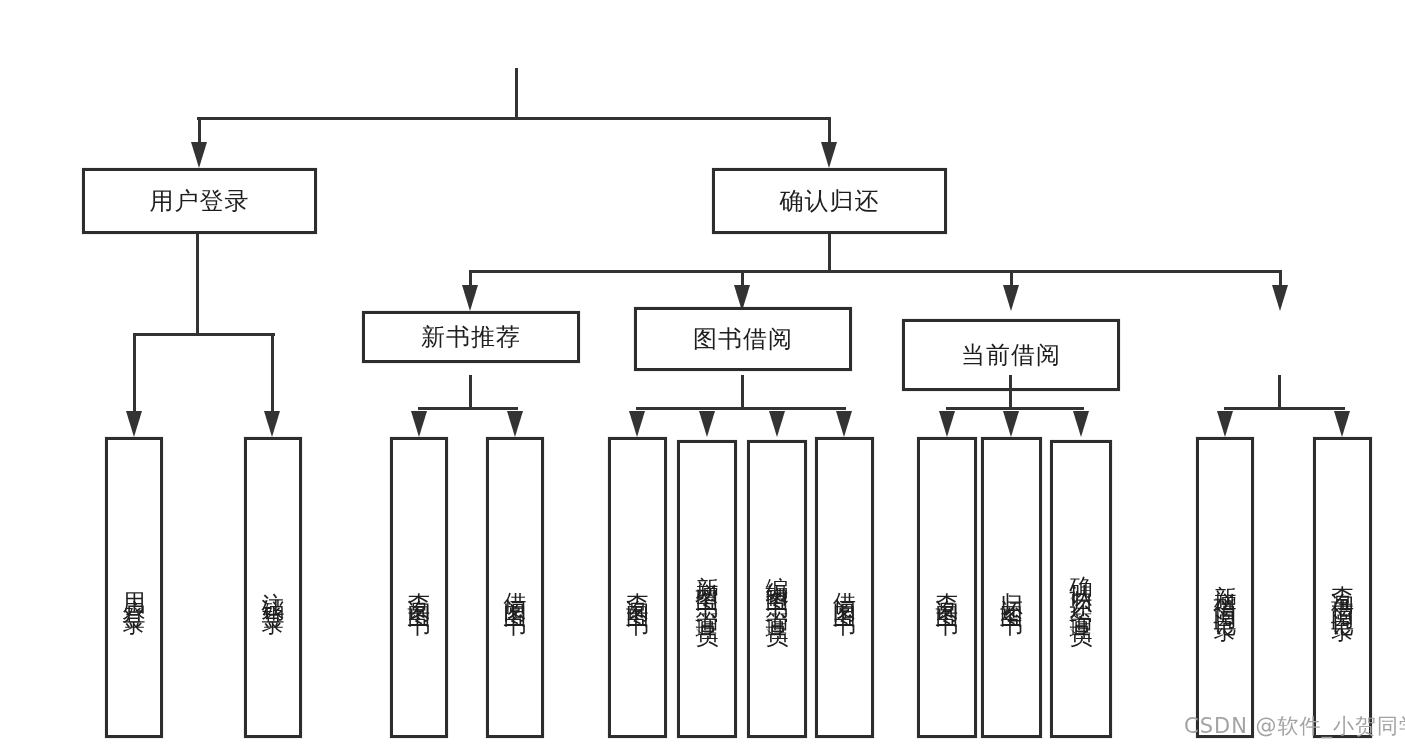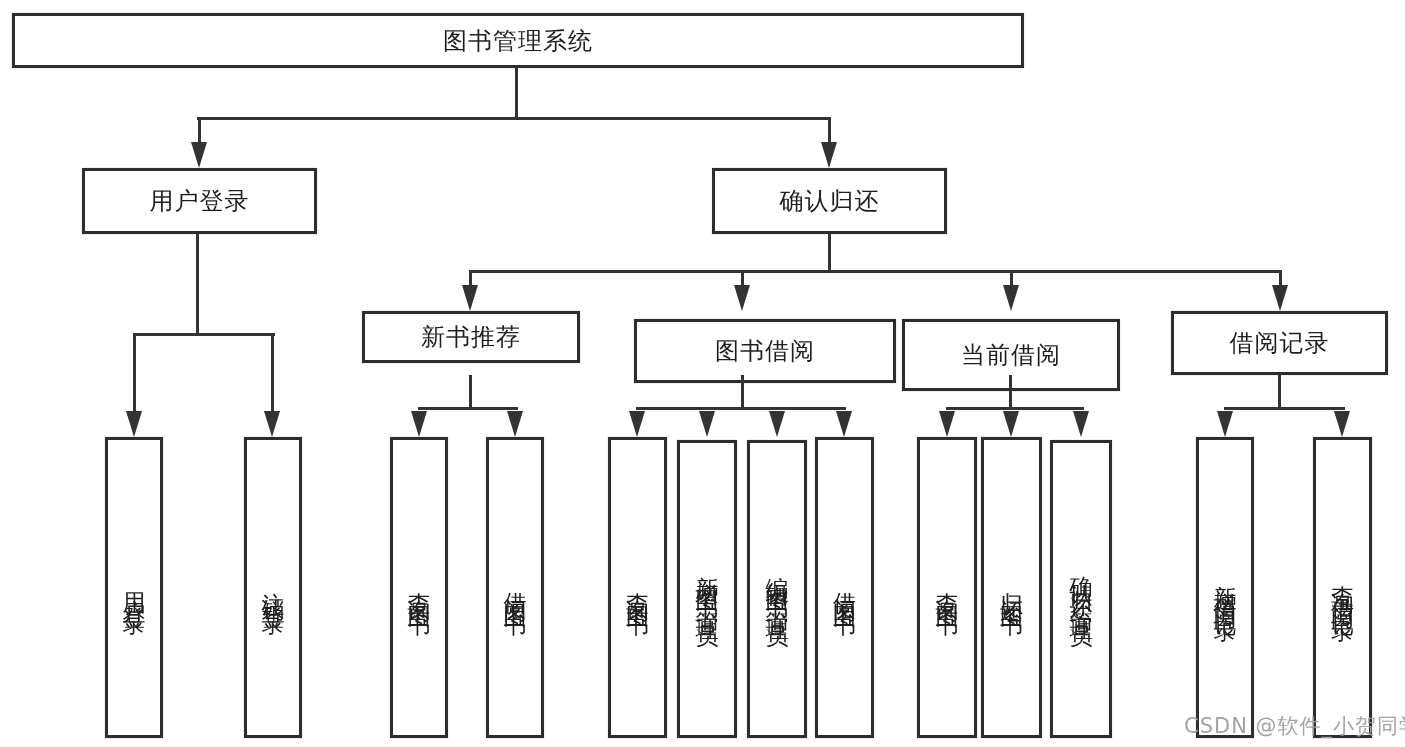--- a/index.html
+++ b/index.html
@@ -28,23 +28,20 @@
   .wm {
     position:absolute; left:1184px; top:712px; z-index:5;
     font-size:21px; color:#a3a3a3; letter-spacing:1px; white-space:nowrap;
   }
 </style>
 </head>
 <body>
 
 <div class="stage">
 
-  <div class="node h" style="left:12px;top:13px;width:1012px;height:55px">
-    <span class="lbl">图书管理系统</span>
-  </div>
 
   <div class="ln" style="left:515px;top:68px;width:3px;height:52px"></div>
   <div class="ln" style="left:197px;top:117px;width:634px;height:3px"></div>
   <div class="ln" style="left:198px;top:117px;width:3px;height:28px"></div>
   <div class="ar" style="left:191px;top:142px"></div>
   <div class="ln" style="left:828px;top:117px;width:3px;height:28px"></div>
   <div class="ar" style="left:821px;top:142px"></div>
 
   <div class="node h" style="left:82px;top:168px;width:235px;height:66px">
     <span class="lbl">用户登录</span>
@@ -67,28 +64,25 @@
   <div class="ln" style="left:741px;top:270px;width:3px;height:18px"></div>
   <div class="ar" style="left:734px;top:285px"></div>
   <div class="ln" style="left:1010px;top:270px;width:3px;height:18px"></div>
   <div class="ar" style="left:1003px;top:285px"></div>
   <div class="ln" style="left:1279px;top:270px;width:3px;height:18px"></div>
   <div class="ar" style="left:1272px;top:285px"></div>
 
   <div class="node h" style="left:362px;top:311px;width:218px;height:52px">
     <span class="lbl">新书推荐</span>
   </div>
-  <div class="node h" style="left:634px;top:319px;width:262px;height:64px">
+  <div class="node h" style="left:634px;top:307px;width:218px;height:64px">
     <span class="lbl">图书借阅</span>
   </div>
   <div class="node h" style="left:902px;top:319px;width:218px;height:72px">
     <span class="lbl">当前借阅</span>
-  </div>
-  <div class="node h" style="left:1171px;top:311px;width:217px;height:64px">
-    <span class="lbl">借阅记录</span>
   </div>
 
   <div class="ln" style="left:469px;top:375px;width:3px;height:35px"></div>
   <div class="ln" style="left:741px;top:375px;width:3px;height:35px"></div>
   <div class="ln" style="left:1009px;top:375px;width:3px;height:35px"></div>
   <div class="ln" style="left:1278px;top:375px;width:3px;height:35px"></div>
 
   <div class="ln" style="left:418px;top:407px;width:100px;height:3px"></div>
   <div class="ln" style="left:636px;top:407px;width:210px;height:3px"></div>
   <div class="ln" style="left:946px;top:407px;width:138px;height:3px"></div>

